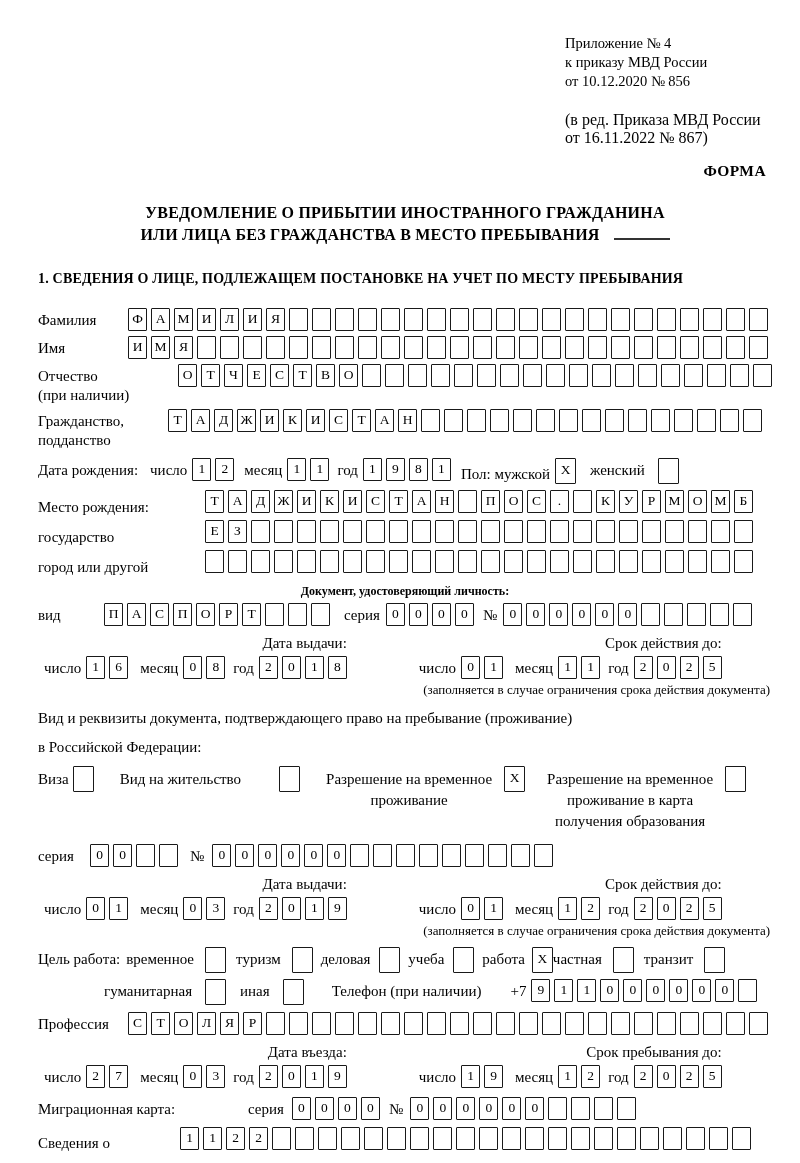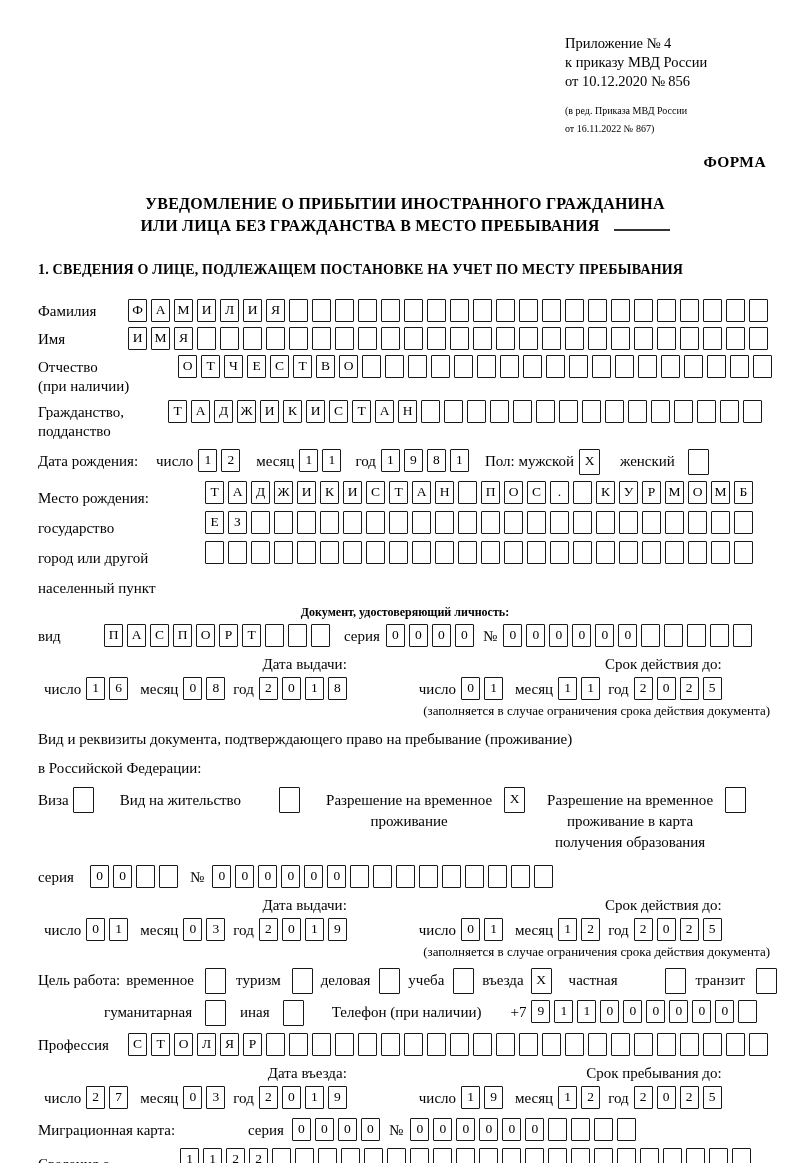--- a/index.html
+++ b/index.html
@@ -5,21 +5,21 @@
   html,body{margin:0;padding:0;background:#fff;}
   body{
     width:800px;height:1163px;overflow:hidden;color:#000;
     font-family:"Liberation Serif","DejaVu Serif",serif;
     font-size:15px;line-height:1.25;
   }
   .page{padding:34px 28px 0 38px;position:relative;width:734px;}
 
   
   .hdr{margin-left:527px;font-size:14.5px;line-height:19px;}
-  .hdr .rev{font-size:10px;margin-top:11px;line-height:18px;}
+  .hdr .rev{font-size:16px;margin-top:20px;line-height:18px;}
   .forma{text-align:right;padding-right:6px;font-weight:bold;font-size:15.5px;margin-top:14px;letter-spacing:.4px;}
 
   .title{margin-top:22px;text-align:center;font-weight:bold;font-size:16px;line-height:22px;letter-spacing:.2px;}
   .title-underline{display:inline-block;width:56px;border-bottom:2px solid #333;margin-left:14px;vertical-align:baseline;}
   .sec{margin-top:24px;font-weight:bold;font-size:14px;letter-spacing:.2px;}
 
   
   .row{display:flex;align-items:flex-start;margin-top:5px;}
   .lbl{padding-top:3px;flex:0 0 auto;}
   .cells{display:inline-flex;gap:4px;flex:0 0 auto;}
@@ -204,21 +204,21 @@
         <span class="cell"></span>
         <span class="cell"></span>
         <span class="cell"></span>
         <span class="cell"></span>
         <span class="cell"></span>
         <span class="cell"></span>
         <span class="cell"></span>
       </div>
   </div>
 
-  <div class="row" style="margin-top:8px;gap:6px;">
+  <div class="row" style="margin-top:8px;">
     <span class="lbl">Дата рождения:</span>
     <span class="dgrp" style="margin-left:12px;">
       <span class="dlbl">число</span>
       <span class="cells">
           <span class="cell">1</span>
           <span class="cell">2</span>
         </span>
     </span>
     <span class="dgrp" style="margin-left:10px;">
       <span class="dlbl">месяц</span>
@@ -229,40 +229,39 @@
     </span>
     <span class="dgrp" style="margin-left:8px;">
       <span class="dlbl">год</span>
       <span class="cells">
           <span class="cell">1</span>
           <span class="cell">9</span>
           <span class="cell">8</span>
           <span class="cell">1</span>
         </span>
     </span>
-    <span class="dgrp" style="margin-left:10px;">
+    <span class="dgrp" style="margin-left:10px;align-items:flex-end;">
       <span class="dlbl">Пол: мужской</span>
       <span class="cells cbox">
           <span class="cell">X</span>
         </span>
     </span>
     <span class="dgrp" style="margin-left:14px;">
       <span class="dlbl">женский</span>
       <span class="cells cbox" style="margin-left:8px;">
           <span class="cell"></span>
         </span>
     </span>
   </div>
 
   <div class="mp-block">
     <div class="mp-labels">
       <div>Место рождения:</div>
       <div>государство</div>
       <div>город или другой</div>
-      <div>населенный пункт</div>
     </div>
     <div class="stack">
       <div class="cells">
           <span class="cell">Т</span>
           <span class="cell">А</span>
           <span class="cell">Д</span>
           <span class="cell">Ж</span>
           <span class="cell">И</span>
           <span class="cell">К</span>
           <span class="cell">И</span>
@@ -561,26 +560,26 @@
           <span class="cell"></span>
         </span>
     </span>
     <span class="dgrp" style="margin-left:8px;">
       <span class="dlbl">учеба</span>
       <span class="cells cbox" style="margin-left:4px;">
           <span class="cell"></span>
         </span>
     </span>
     <span class="dgrp" style="margin-left:8px;">
-      <span class="dlbl">въезда</span>
+      <span class="dlbl">работа</span>
       <span class="cells cbox" style="margin-left:2px;">
           <span class="cell">X</span>
         </span>
     </span>
-    <span class="dgrp" style="margin-left:17px;gap:36px;">
+    <span class="dgrp" style="margin-left:0;">
       <span class="dlbl">частная</span>
       <span class="cells cbox" style="margin-left:6px;">
           <span class="cell"></span>
         </span>
     </span>
     <span class="dgrp" style="margin-left:10px;">
       <span class="dlbl">транзит</span>
       <span class="cells cbox" style="margin-left:6px;">
           <span class="cell"></span>
         </span>

